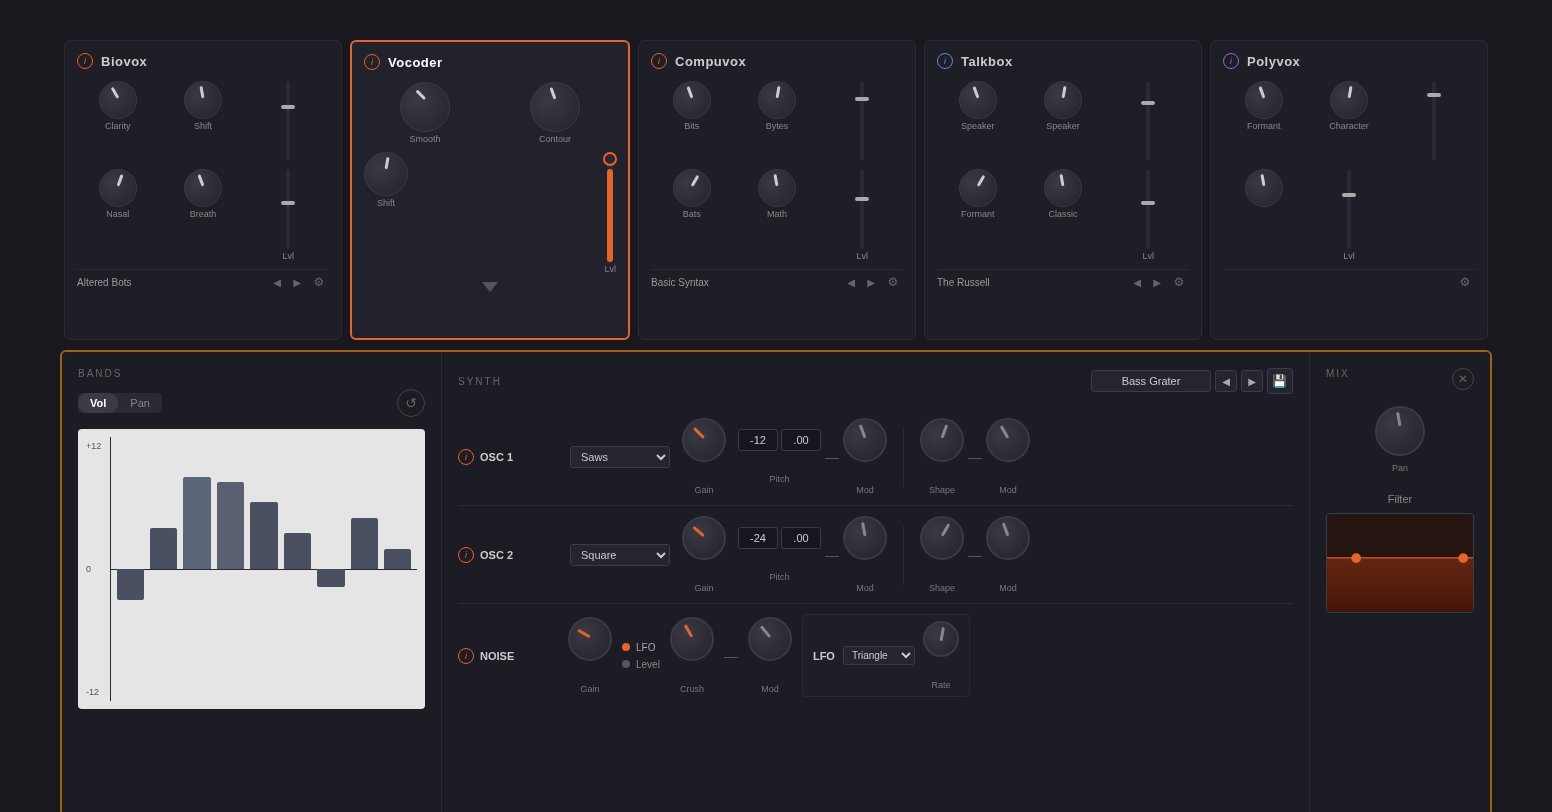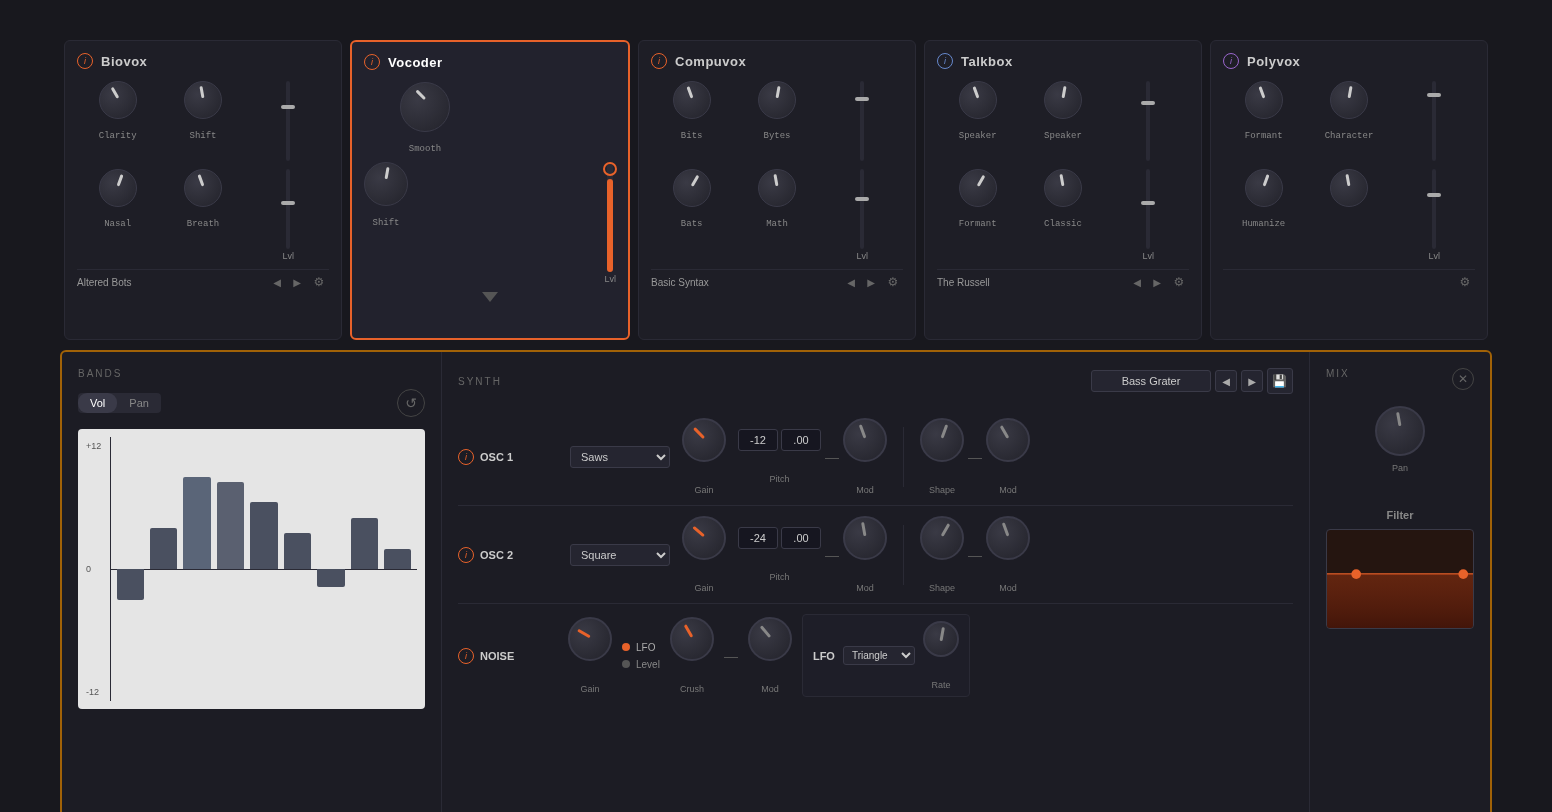--- a/index.html
+++ b/index.html
@@ -89,22 +89,21 @@
       display: grid;
       grid-template-columns: repeat(3, 1fr);
       gap: 4px;
       margin-bottom: 8px;
     }
 
     .knob-item {
       display: flex;
       flex-direction: column;
       align-items: center;
-      gap: 12px;
-      font-family: Liberation Mono, monospace;
+      gap: 2px;
     }
 
     .knob {
       width: 38px;
       height: 38px;
       border-radius: 50%;
       background: radial-gradient(circle at 35% 35%, #3a3a45, #22222a);
       border: 1.5px solid #3a3a48;
       position: relative;
       display: flex;
@@ -239,20 +238,21 @@
       background: none;
       border: none;
       color: #888;
       cursor: pointer;
     }
 
     .toggle-btn.active {
       background: #3a3a48;
       color: #fff;
       border-radius: 9px;
+      font-weight: bold;
     }
 
     .reset-btn {
       width: 28px;
       height: 28px;
       border-radius: 50%;
       border: 1.5px solid #444;
       background: none;
       color: #666;
       cursor: pointer;
@@ -478,22 +478,21 @@
       background: none;
       color: #666;
       cursor: pointer;
       display: flex;
       align-items: center;
       justify-content: center;
       font-size: 12px;
     }
 
     .filter-section {
-      margin-top: 36px;
-      font-weight: bold;
+      margin-top: 20px;
     }
 
     .filter-title {
       font-size: 11px;
       color: #888;
       text-align: center;
       margin-bottom: 8px;
     }
 
     .filter-display {
@@ -663,20 +662,24 @@
     <div class="plugin-panel active">
       <div class="panel-header">
         <div class="info-icon orange">i</div>
         <span class="panel-title bright">Vocoder</span>
       </div>
       <div class="vocoder-knobs">
         <div class="knob-item">
           <div class="knob" style="--rotation:-45deg;width:50px;height:50px"></div>
           <span class="knob-label">Smooth</span>
         </div>
+        <div class="knob-item">
+          <div class="knob" style="--rotation:-20deg;width:50px;height:50px"></div>
+          <span class="knob-label">Contour</span>
+        </div>
       </div>
       <div class="vocoder-bottom">
         <div class="knob-item">
           <div class="knob" style="--rotation:10deg;width:44px;height:44px"></div>
           <span class="knob-label">Shift</span>
         </div>
         <div style="flex:1"></div>
         <div class="lvl-slider-wrap">
           <div class="lvl-slider">
             <div class="lvl-fill" style="height:85%"></div>
@@ -792,24 +795,20 @@
           <div class="knob" style="--rotation:10deg"></div>
           <span class="knob-label">Character</span>
         </div>
         <div class="slider-item">
           <div class="vertical-slider">
             <div class="slider-thumb" style="top:15%"></div>
           </div>
         </div>
       </div>
       <div class="knob-grid">
-        <div class="knob-item">
-          <div class="knob" style="--rotation:20deg"></div>
-          <span class="knob-label">Humanize</span>
-        </div>
         <div class="knob-item">
           <div class="knob" style="--rotation:-10deg"></div>
           <span class="knob-label"></span>
         </div>
         <div class="slider-item">
           <div class="vertical-slider">
             <div class="slider-thumb" style="top:30%"></div>
           </div>
           <span class="knob-label">Lvl</span>
         </div>

